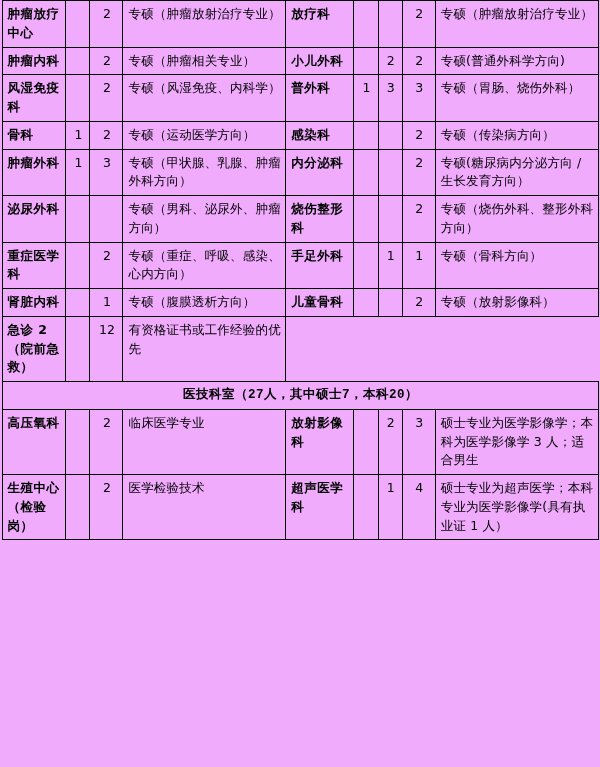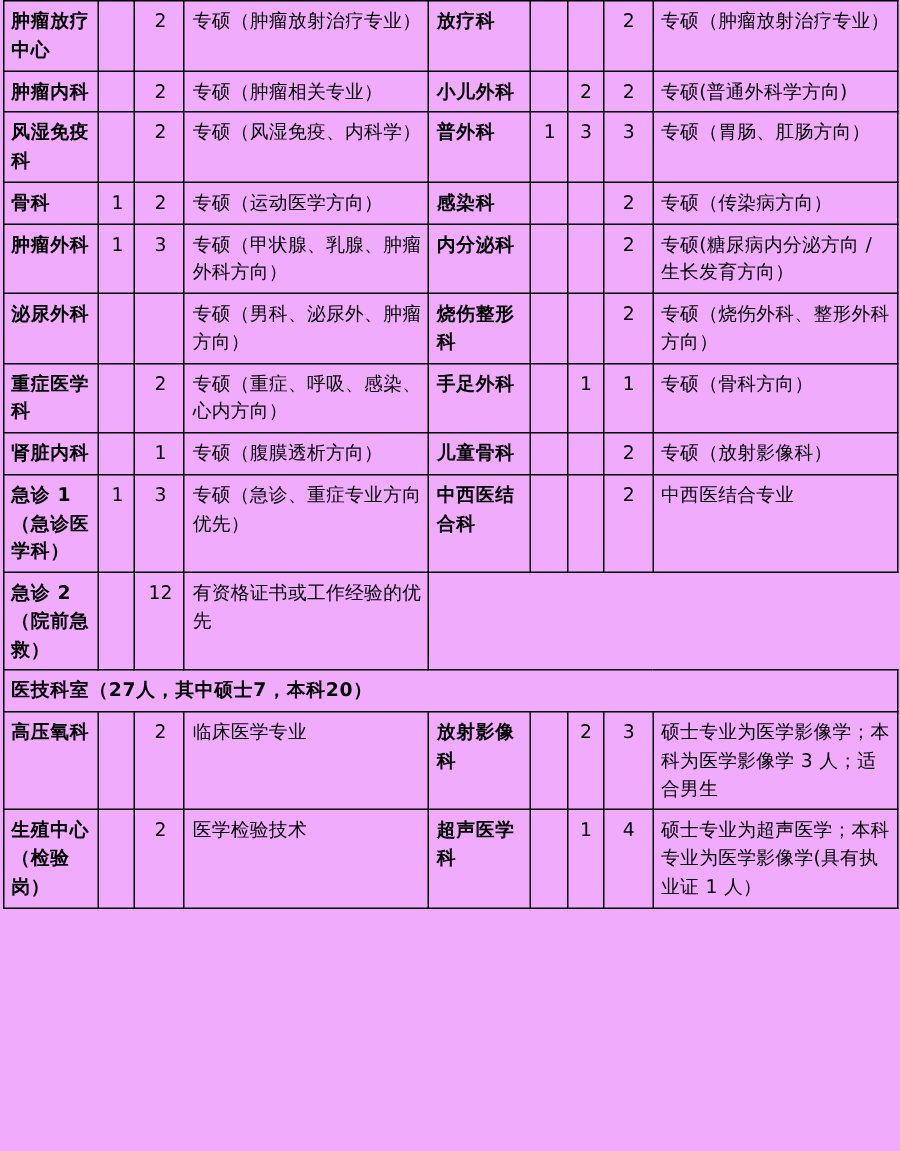--- a/index.html
+++ b/index.html
@@ -51,24 +51,26 @@
   td.num {
     text-align: center;
     padding-left: 0;
     padding-right: 0;
   }
   td.req {
     letter-spacing: 0.2px;
     margin-top: 39px;
   }
   td.section {
+    text-align: center;
     font-weight: bold;
     font-size: 13.5px;
     letter-spacing: 0.5px;
     padding: 5px 4px;
+    font-family: Liberation Mono, monospace;
   }
   td.empty { }
 </style>
 </head>
 <body>
 
 <div id="sheet">
 <table class="grid">
   <colgroup>
     <col class="c-dept">
@@ -109,21 +111,21 @@
 
     <tr>
       <td class="dept">风湿免疫科</td>
       <td class="num"></td>
       <td class="num">2</td>
       <td class="req">专硕（风湿免疫、内科学）</td>
       <td class="dept">普外科</td>
       <td class="num">1</td>
       <td class="num">3</td>
       <td class="num">3</td>
-      <td class="req">专硕（胃肠、肛肠方向）</td>
+      <td class="req">专硕（胃肠、烧伤外科）</td>
     </tr>
 
     <tr>
       <td class="dept">骨科</td>
       <td class="num">1</td>
       <td class="num">2</td>
       <td class="req">专硕（运动医学方向）</td>
       <td class="dept">感染科</td>
       <td class="num"></td>
       <td class="num"></td>
@@ -173,31 +175,20 @@
       <td class="num"></td>
       <td class="num">1</td>
       <td class="req">专硕（腹膜透析方向）</td>
       <td class="dept">儿童骨科</td>
       <td class="num"></td>
       <td class="num"></td>
       <td class="num">2</td>
       <td class="req">专硕（放射影像科）</td>
     </tr>
 
-    <tr>
-      <td class="dept">急诊 1（急诊医学科）</td>
-      <td class="num">1</td>
-      <td class="num">3</td>
-      <td class="req">专硕（急诊、重症专业方向优先）</td>
-      <td class="dept">中西医结合科</td>
-      <td class="num"></td>
-      <td class="num"></td>
-      <td class="num">2</td>
-      <td class="req">中西医结合专业</td>
-    </tr>
 
     <tr>
       <td class="dept">急诊 2（院前急救）</td>
       <td class="num"></td>
       <td class="num">12</td>
       <td class="req">有资格证书或工作经验的优先</td>
       <td class="empty" colspan="5" style="border:none;"></td>
     </tr>
 
     <tr>

